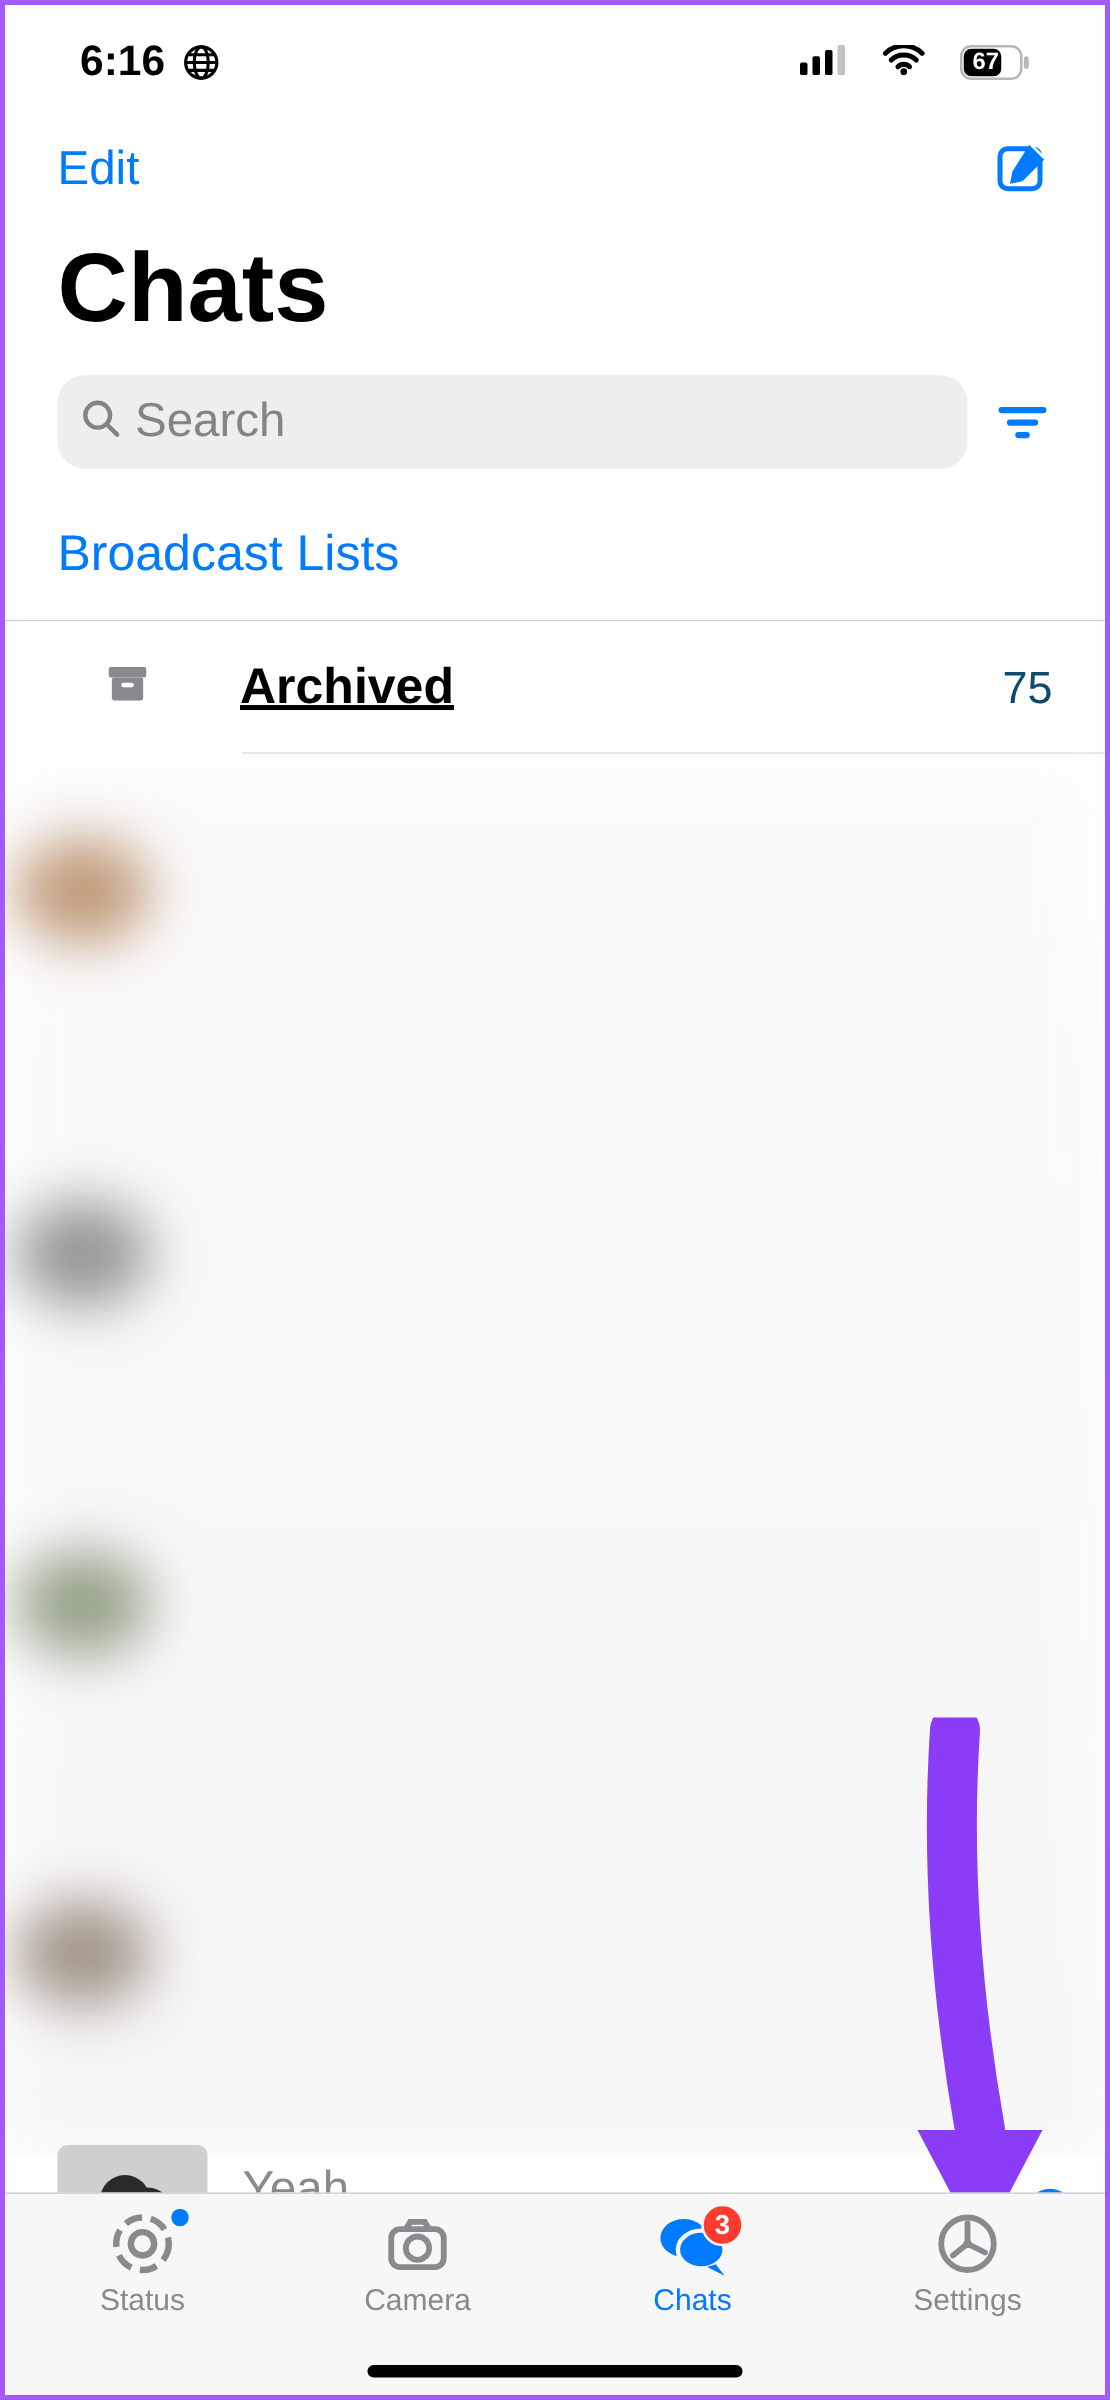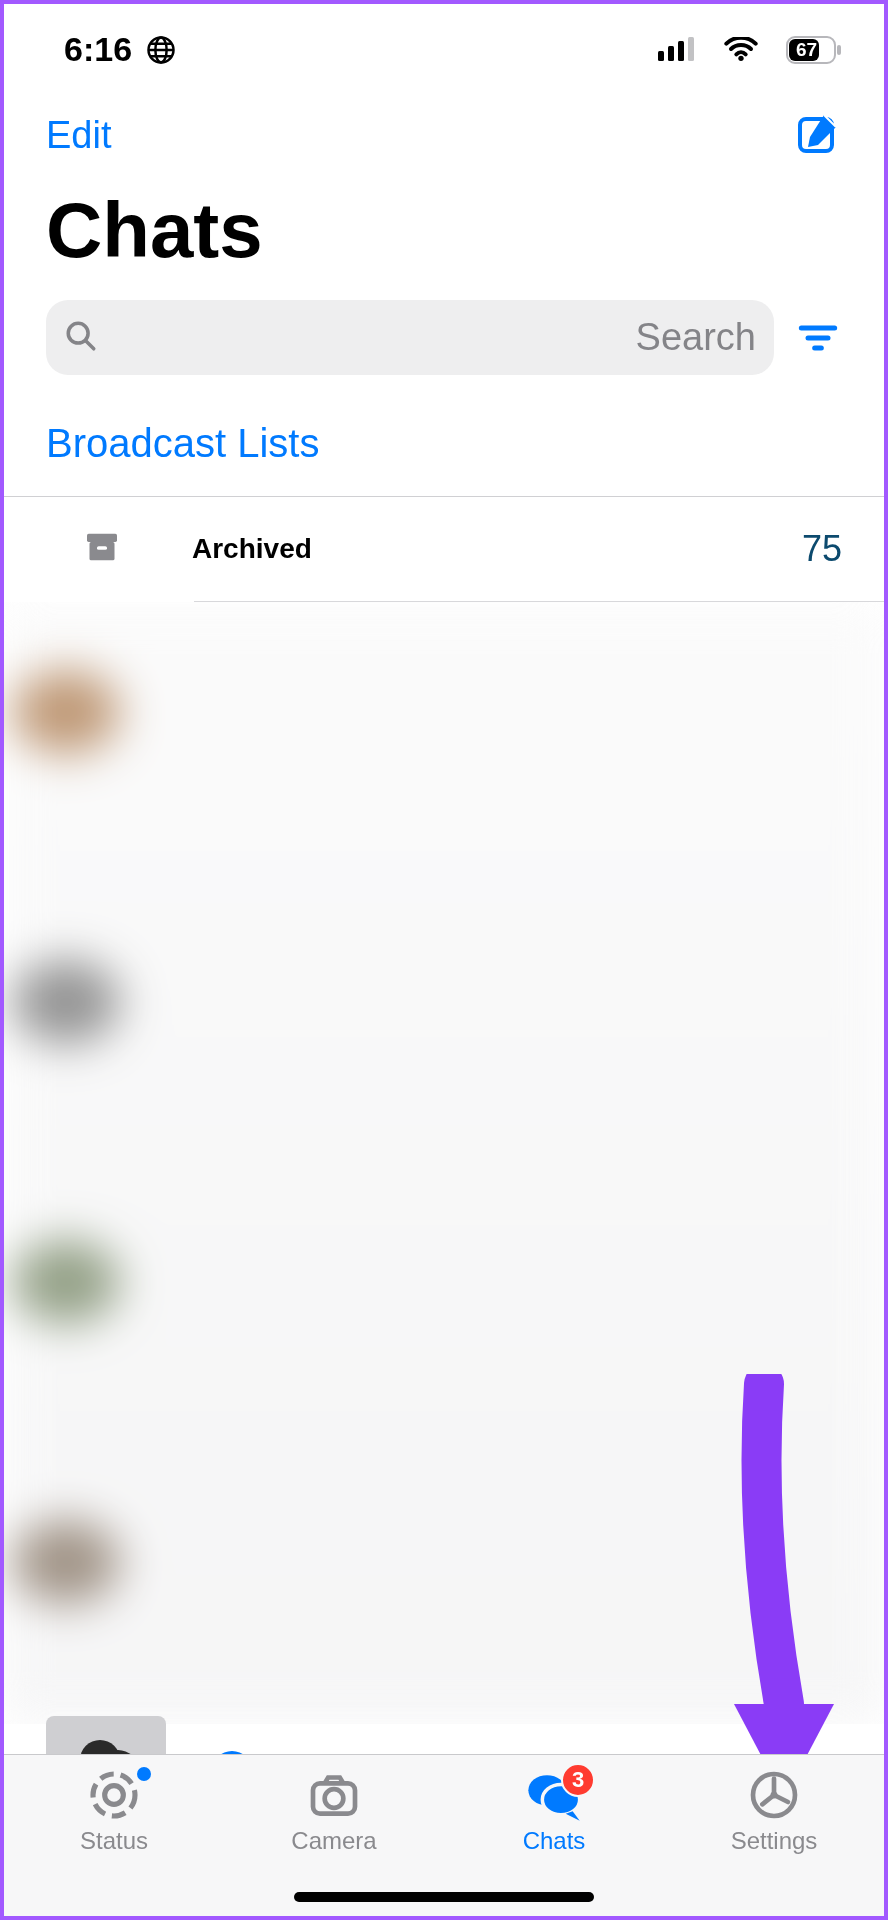--- a/index.html
+++ b/index.html
@@ -13,21 +13,21 @@
     margin: 0 auto;
     position: relative;
     border: 4px solid #a259ff;
     overflow: hidden;
   }
 
   
   .status-bar {
     display: flex;
     justify-content: space-between;
-    padding: 26px 42px 10px 60px;
+    padding: 26px 60px 10px 60px;
     font-size: 34px;
     font-weight: 600;
   }
   .status-left { display: flex; align-items: center; gap: 14px; }
   .status-right { display: flex; align-items: center; gap: 28px; }
   .globe-icon svg { display: block; }
 
   
   .header-row {
     display: flex;
@@ -52,22 +52,21 @@
     gap: 20px;
     padding: 0 42px 0 42px;
   }
   .search-box {
     flex: 1;
     background: #eeeeef;
     border-radius: 22px;
     display: flex;
     align-items: center;
     padding: 16px 18px;
-    gap: 0;
-    justify-content: space-between;
+    gap: 10px;
   }
   .search-box .search-ph {
     color: #848488;
     font-size: 38px;
   }
   .filter-btn { width: 48px; display:flex; align-items:center; justify-content:center; }
 
   
   .sec-actions {
     display: flex;
@@ -78,21 +77,21 @@
 
   .divider { height: 1px; background: #d0d0d3; width: 100%; }
 
   
   .archived-row {
     display: flex;
     align-items: center;
     padding: 30px 42px 30px 78px;
     gap: 70px;
   }
-  .archived-row .label { font-size: 28px; font-weight: 600; flex: 1; }
+  .archived-row .label { font-size: 40px; font-weight: 600; flex: 1; text-decoration: underline; }
   .archived-row .count { color: #0c4a6e; font-size: 36px; }
 
   .divider-inset { height: 1px; background: #d8d8db; margin-left: 190px; }
 
   
   .chat-list {
     position: relative;
     height: 1122px;
     overflow: hidden;
   }
@@ -288,20 +287,21 @@
   <span class="count">75</span>
 </div>
 <div class="divider-inset"></div>
 
 <div class="chat-list">
   <div class="blur-layer"></div>
 </div>
 
 <div class="chat-peek">
   <div class="avatar"></div>
+  <span class="msg">Yeah</span>
   <span class="badge">1</span>
 </div>
 
 <svg class="annotation-arrow" viewBox="0 0 120 430">
   <path d="M40 10 Q 30 160 60 330" stroke="#8a3cf6" stroke-width="40" fill="none" stroke-linecap="round"></path>
   <polygon points="60,425 10,330 110,330" fill="#8a3cf6"></polygon>
 </svg>
 
 <div class="tab-bar">
 

